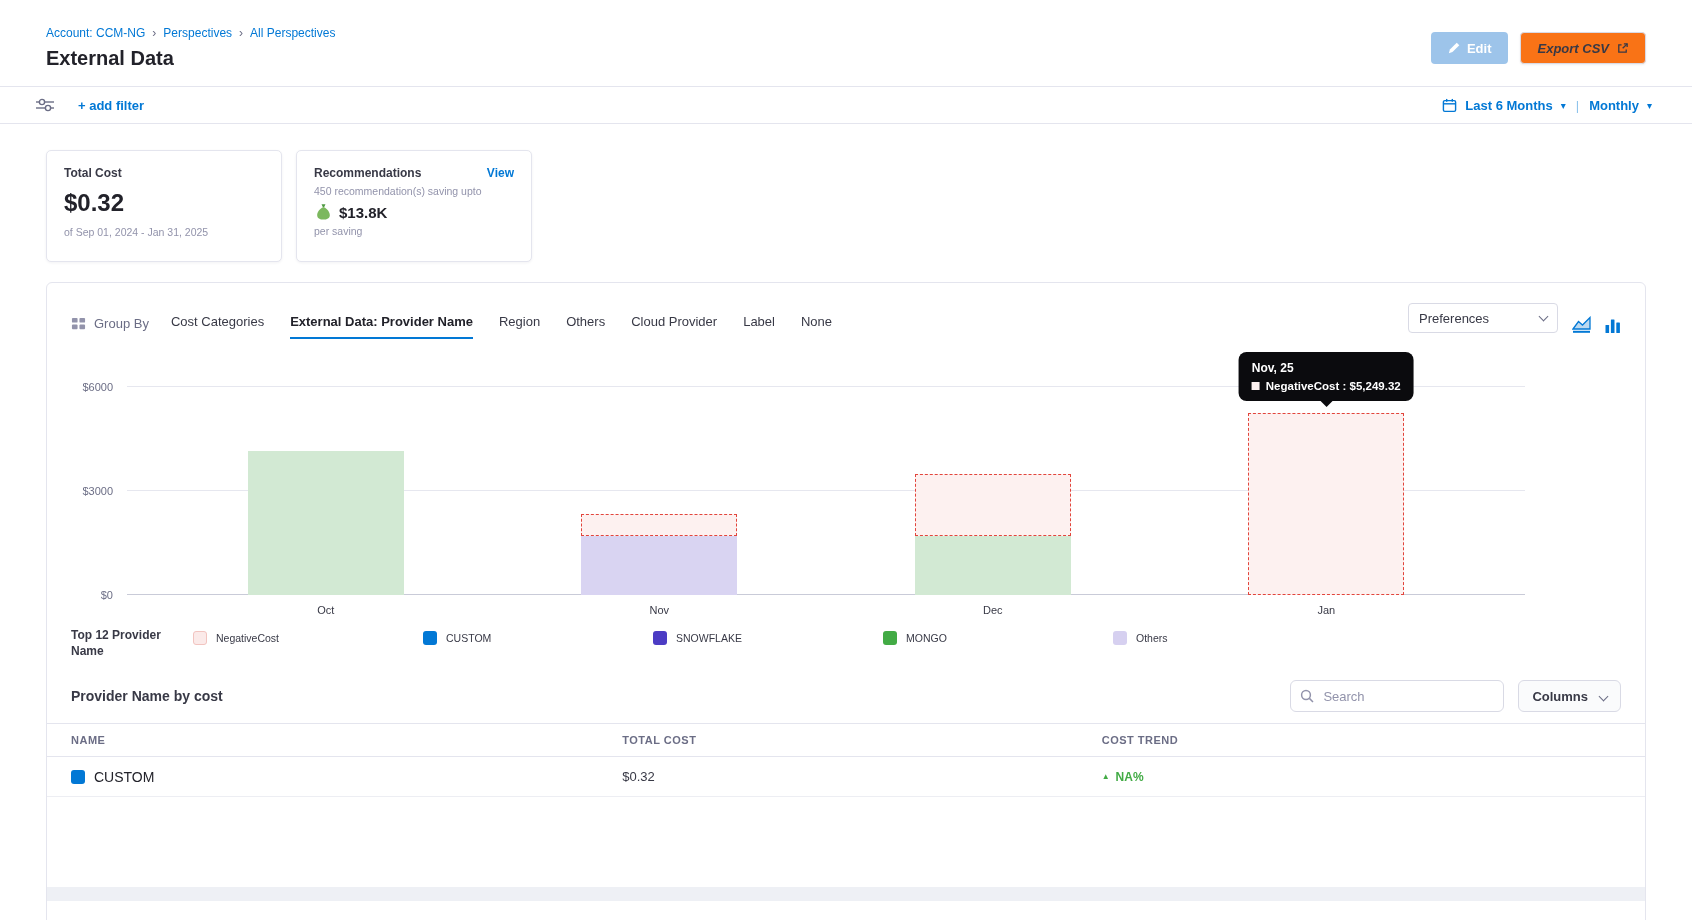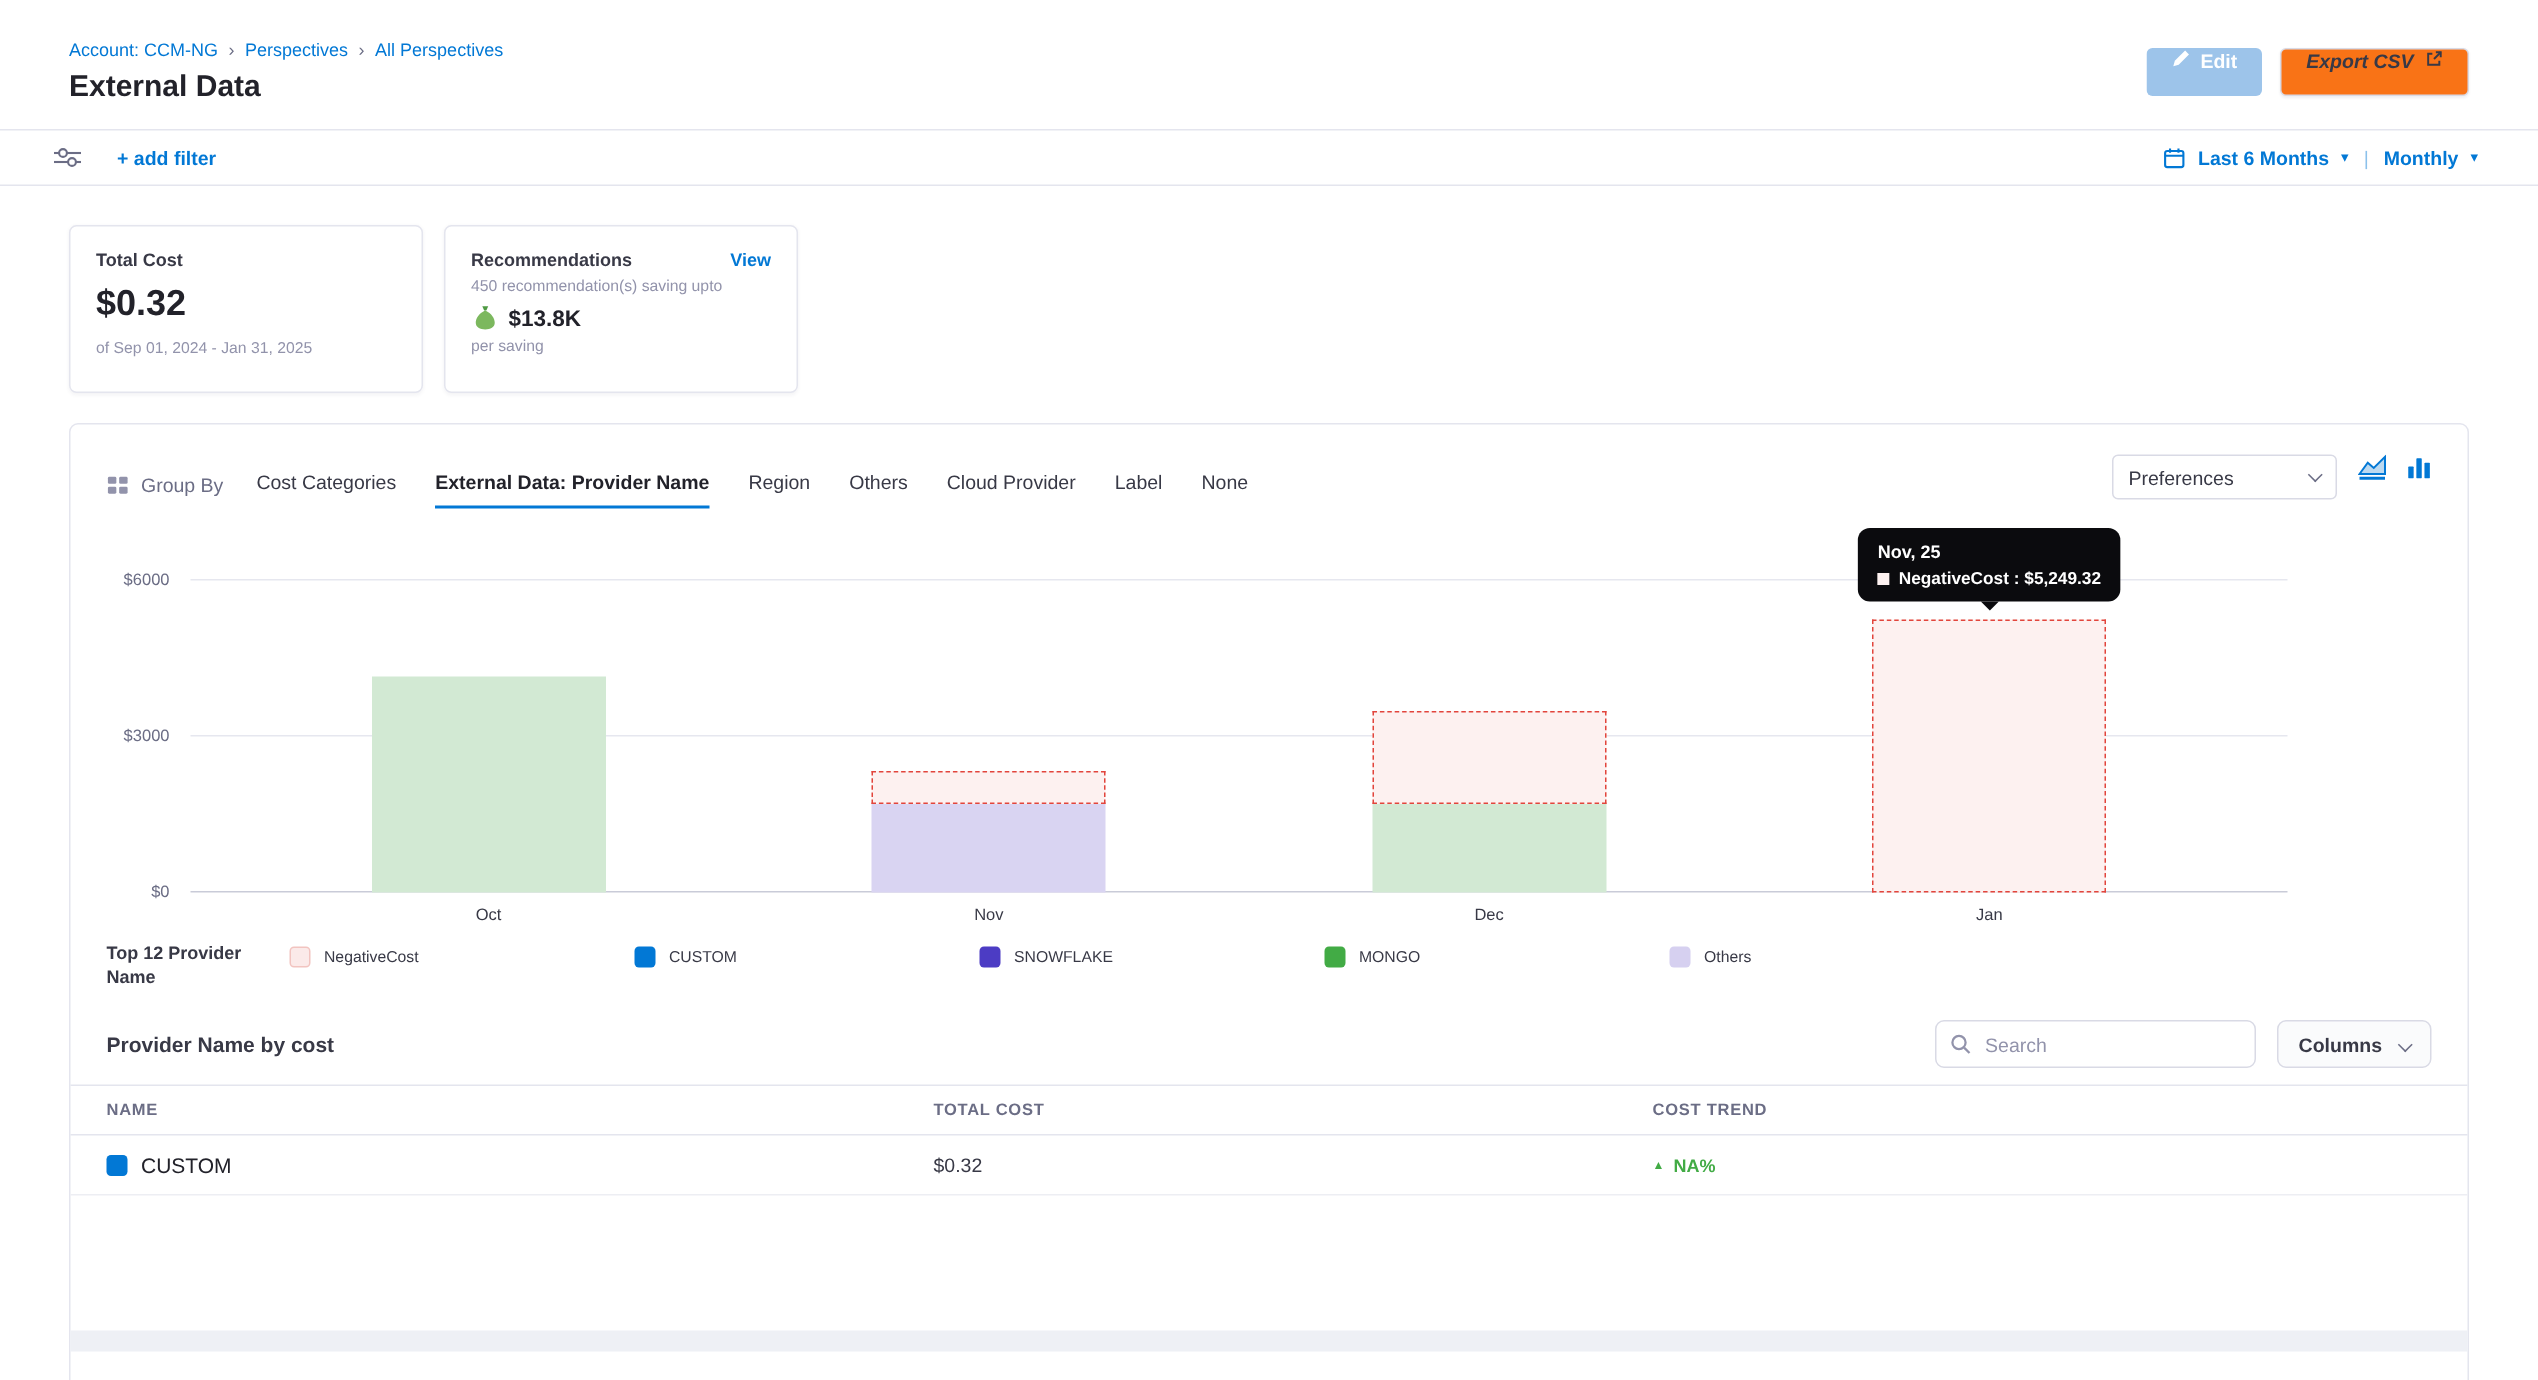--- a/index.html
+++ b/index.html
@@ -6,21 +6,21 @@
   html,body { width:1692px; height:920px; overflow:hidden; background:#ffffff;
     font-family:"Liberation Sans","DejaVu Sans",sans-serif; color:#22222a; }
 
   
   .header { display:flex; align-items:center; padding:26px 46px 0 46px; }
   .crumbs { font-size:12px; color:#0278d5; display:flex; gap:7px; align-items:center; }
   .crumb { cursor:pointer; }
   .crumb-sep { color:#6b6d85; font-size:12px; }
   .page-title { font-size:20px; font-weight:700; color:#22222a; margin-top:7px; }
   .header-actions { margin-left:auto; display:flex; gap:12px; align-items:center; }
-  .btn { display:inline-flex; gap:7px; height:32px; padding:0 16px;
+  .btn { display:inline-flex; align-items:center; gap:7px; height:32px; padding:0 16px;
     border-radius:4px; font-size:13px; font-weight:700; cursor:pointer; border:1px solid transparent; }
   .btn-edit { background:#9dc4ea; color:#ffffff; }
   .btn-export { background:#f97316; color:#383946; border-color:#d9dae5;
     box-shadow:0 1px 2px rgba(40,41,61,.08);font-style:italic; }
 
   
   .filter-bar { margin-top:16px; height:38px; border-top:1px solid #e4e5ee; border-bottom:1px solid #e4e5ee;
     display:flex; align-items:center; padding:0 40px 0 36px; }
   .add-filter { color:#0278d5; font-size:13px; font-weight:700; margin-left:24px; cursor:pointer; }
   .filter-right { margin-left:auto; display:flex; align-items:center; gap:8px;
@@ -47,21 +47,21 @@
     border-radius:6px; padding-bottom:40px; }
 
   
   .groupby-row { display:flex; align-items:flex-end; padding:20px 24px 0 24px; }
   .groupby-label { display:flex; align-items:center; gap:8px; color:#6b6d85; font-size:13px;
     font-weight:500; padding-bottom:8px; }
   .tabs { display:flex; gap:26px; margin-left:22px; }
   .tab { font-size:13px; font-weight:500; color:#383946; padding-bottom:8px;
     border-bottom:2px solid transparent; cursor:pointer; white-space:nowrap; }
   .tab.active { color:#22222a; font-weight:700; border-bottom-color:#0278d5; }
-  .groupby-right { margin-left:auto; display:flex; align-items:flex-start; gap:14px; padding-bottom:6px; }
+  .groupby-right { margin-left:auto; display:flex; align-items:flex-end; gap:14px; padding-bottom:6px; }
   .pref-select { width:150px; height:30px; border:1px solid #d9dae5; border-radius:4px;
     display:flex; align-items:center; padding:0 10px; font-size:13px; color:#383946; cursor:pointer; background:#fff; }
   .chev { width:7px; height:7px; border-right:1.6px solid #6b6d85; border-bottom:1.6px solid #6b6d85;
     transform:rotate(45deg); margin-left:auto; margin-top:-3px; }
   .charttype-icon { cursor:pointer; display:flex; }
 
   
   .chart { position:relative; height:240px; margin:42px 24px 0 24px; }
   .chart-grid { position:absolute; left:56px; right:96px; bottom:26px; height:208px; }
   .gridline { position:absolute; left:0; right:0; height:1px; background:#e6e7ef; }

